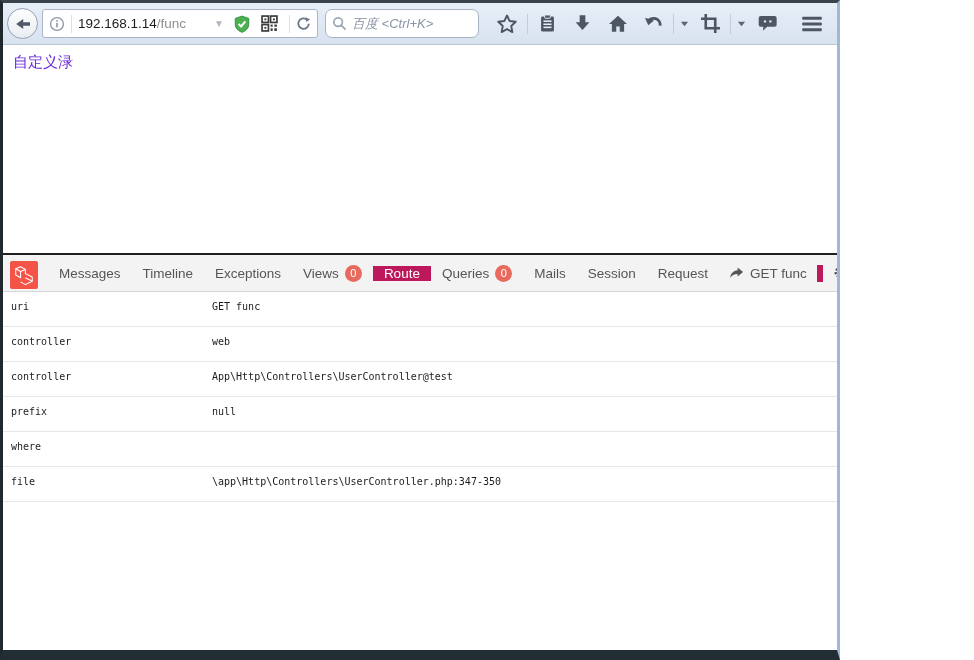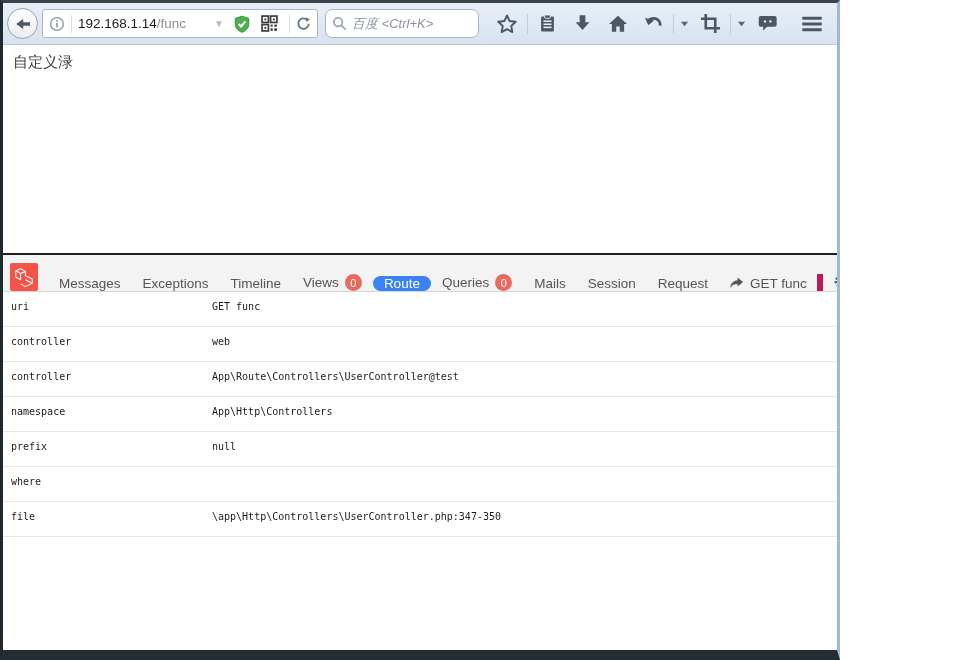--- a/index.html
+++ b/index.html
@@ -53,35 +53,35 @@
   }
   .searchbar input::placeholder { font-style: italic; color: #8a93a3; opacity: 1; }
   .tb-icons { display: flex; align-items: center; margin-left: 10px; }
   .tbicon { display: flex; align-items: center; justify-content: center; padding: 0 8px; height: 30px; }
   .tbicon.small { padding: 0 4px; }
   .tb-sep { width: 1px; height: 20px; background: #c2cddc; margin: 0 2px; }
   .hamburger { margin-left: 6px; }
 
   
   .page { flex: 0 0 208px; background: #fff; padding: 8px 10px; }
-  .page-text { font-size: 15px; color: #404040; }
+  .page-text { font-size: 15px; color: #6d28d9; }
 
   
   .debugbar { flex: 1; display: flex; flex-direction: column; border-top: 2px solid #1f1f1f; background:#fff; }
   .db-header {
     flex: 0 0 37px; background: #f3f3f3; border-bottom: 1px solid #d6d6d6;
-    display: flex; align-items: flex-end; font-size: 13.5px; color: #555;
+    display: flex; align-items: center; font-size: 13.5px; color: #555;
   }
   .db-logo {
     width: 28px; height: 28px; border-radius: 2px; background: #f45347;
     margin: 4px 10px 0 7px; flex: 0 0 28px;
     display: flex; align-items: center; justify-content: center;
   }
   .db-tab { display: flex; align-items: center; padding: 0 11px; white-space: nowrap; cursor: default; }
-  .db-tab.active { background: #3b82f6; color: #fff; border-radius: 10px; }
+  .db-tab.active { background: #be185d; color: #fff; }
   .badge {
     display: inline-flex; align-items: center; justify-content: center;
     min-width: 17px; height: 17px; border-radius: 50%;
     background: #e8695e; color: #fff; font-size: 11px; margin-left: 6px; padding: 0 2px;
   }
   .db-ind { display: flex; align-items: center; gap: 6px; padding: 0 10px; white-space: nowrap; }
   .db-ind.bordered { border-left: 6px solid #be185d; }
 
   .db-table { background: #fff; font-family: "DejaVu Sans Mono", "Liberation Mono", monospace; font-size: 10px; color: #1c1c1c; }
   .db-row { display: flex; height: 35px; border-bottom: 1px solid #e7e7e7; }
@@ -253,24 +253,24 @@
             <path d="M11 11 L11 20 L4 16 L4 7"></path>
             <path d="M18 8 L18 14 L28 19 L28 25 L18 30 L11 26"></path>
             <path d="M18 20 L28 25"></path>
           </svg>
       </div>
 
       <div class="db-tab">
           <span>Messages</span>
         </div>
       <div class="db-tab">
+          <span>Timeline</span>
+        </div>
+      <div class="db-tab">
           <span>Exceptions</span>
-        </div>
-      <div class="db-tab">
-          <span>Timeline</span>
         </div>
       <div class="db-tab">
           <span>Views</span>
           <span class="badge">0</span>
         </div>
       <div class="db-tab active">
           <span>Route</span>
         </div>
       <div class="db-tab">
           <span>Queries</span>
@@ -321,25 +321,21 @@
       <div class="db-row">
         <div class="db-key">uri</div>
         <div class="db-val">GET func</div>
       </div>
       <div class="db-row">
         <div class="db-key">controller</div>
         <div class="db-val">web</div>
       </div>
       <div class="db-row">
         <div class="db-key">controller</div>
-        <div class="db-val">App\Route\Controllers\UserController@test</div>
-      </div>
-      <div class="db-row">
-        <div class="db-key">namespace</div>
-        <div class="db-val">App\Http\Controllers</div>
+        <div class="db-val">App\Http\Controllers\UserController@test</div>
       </div>
       <div class="db-row">
         <div class="db-key">prefix</div>
         <div class="db-val">null</div>
       </div>
       <div class="db-row">
         <div class="db-key">where</div>
         <div class="db-val"></div>
       </div>
       <div class="db-row">

